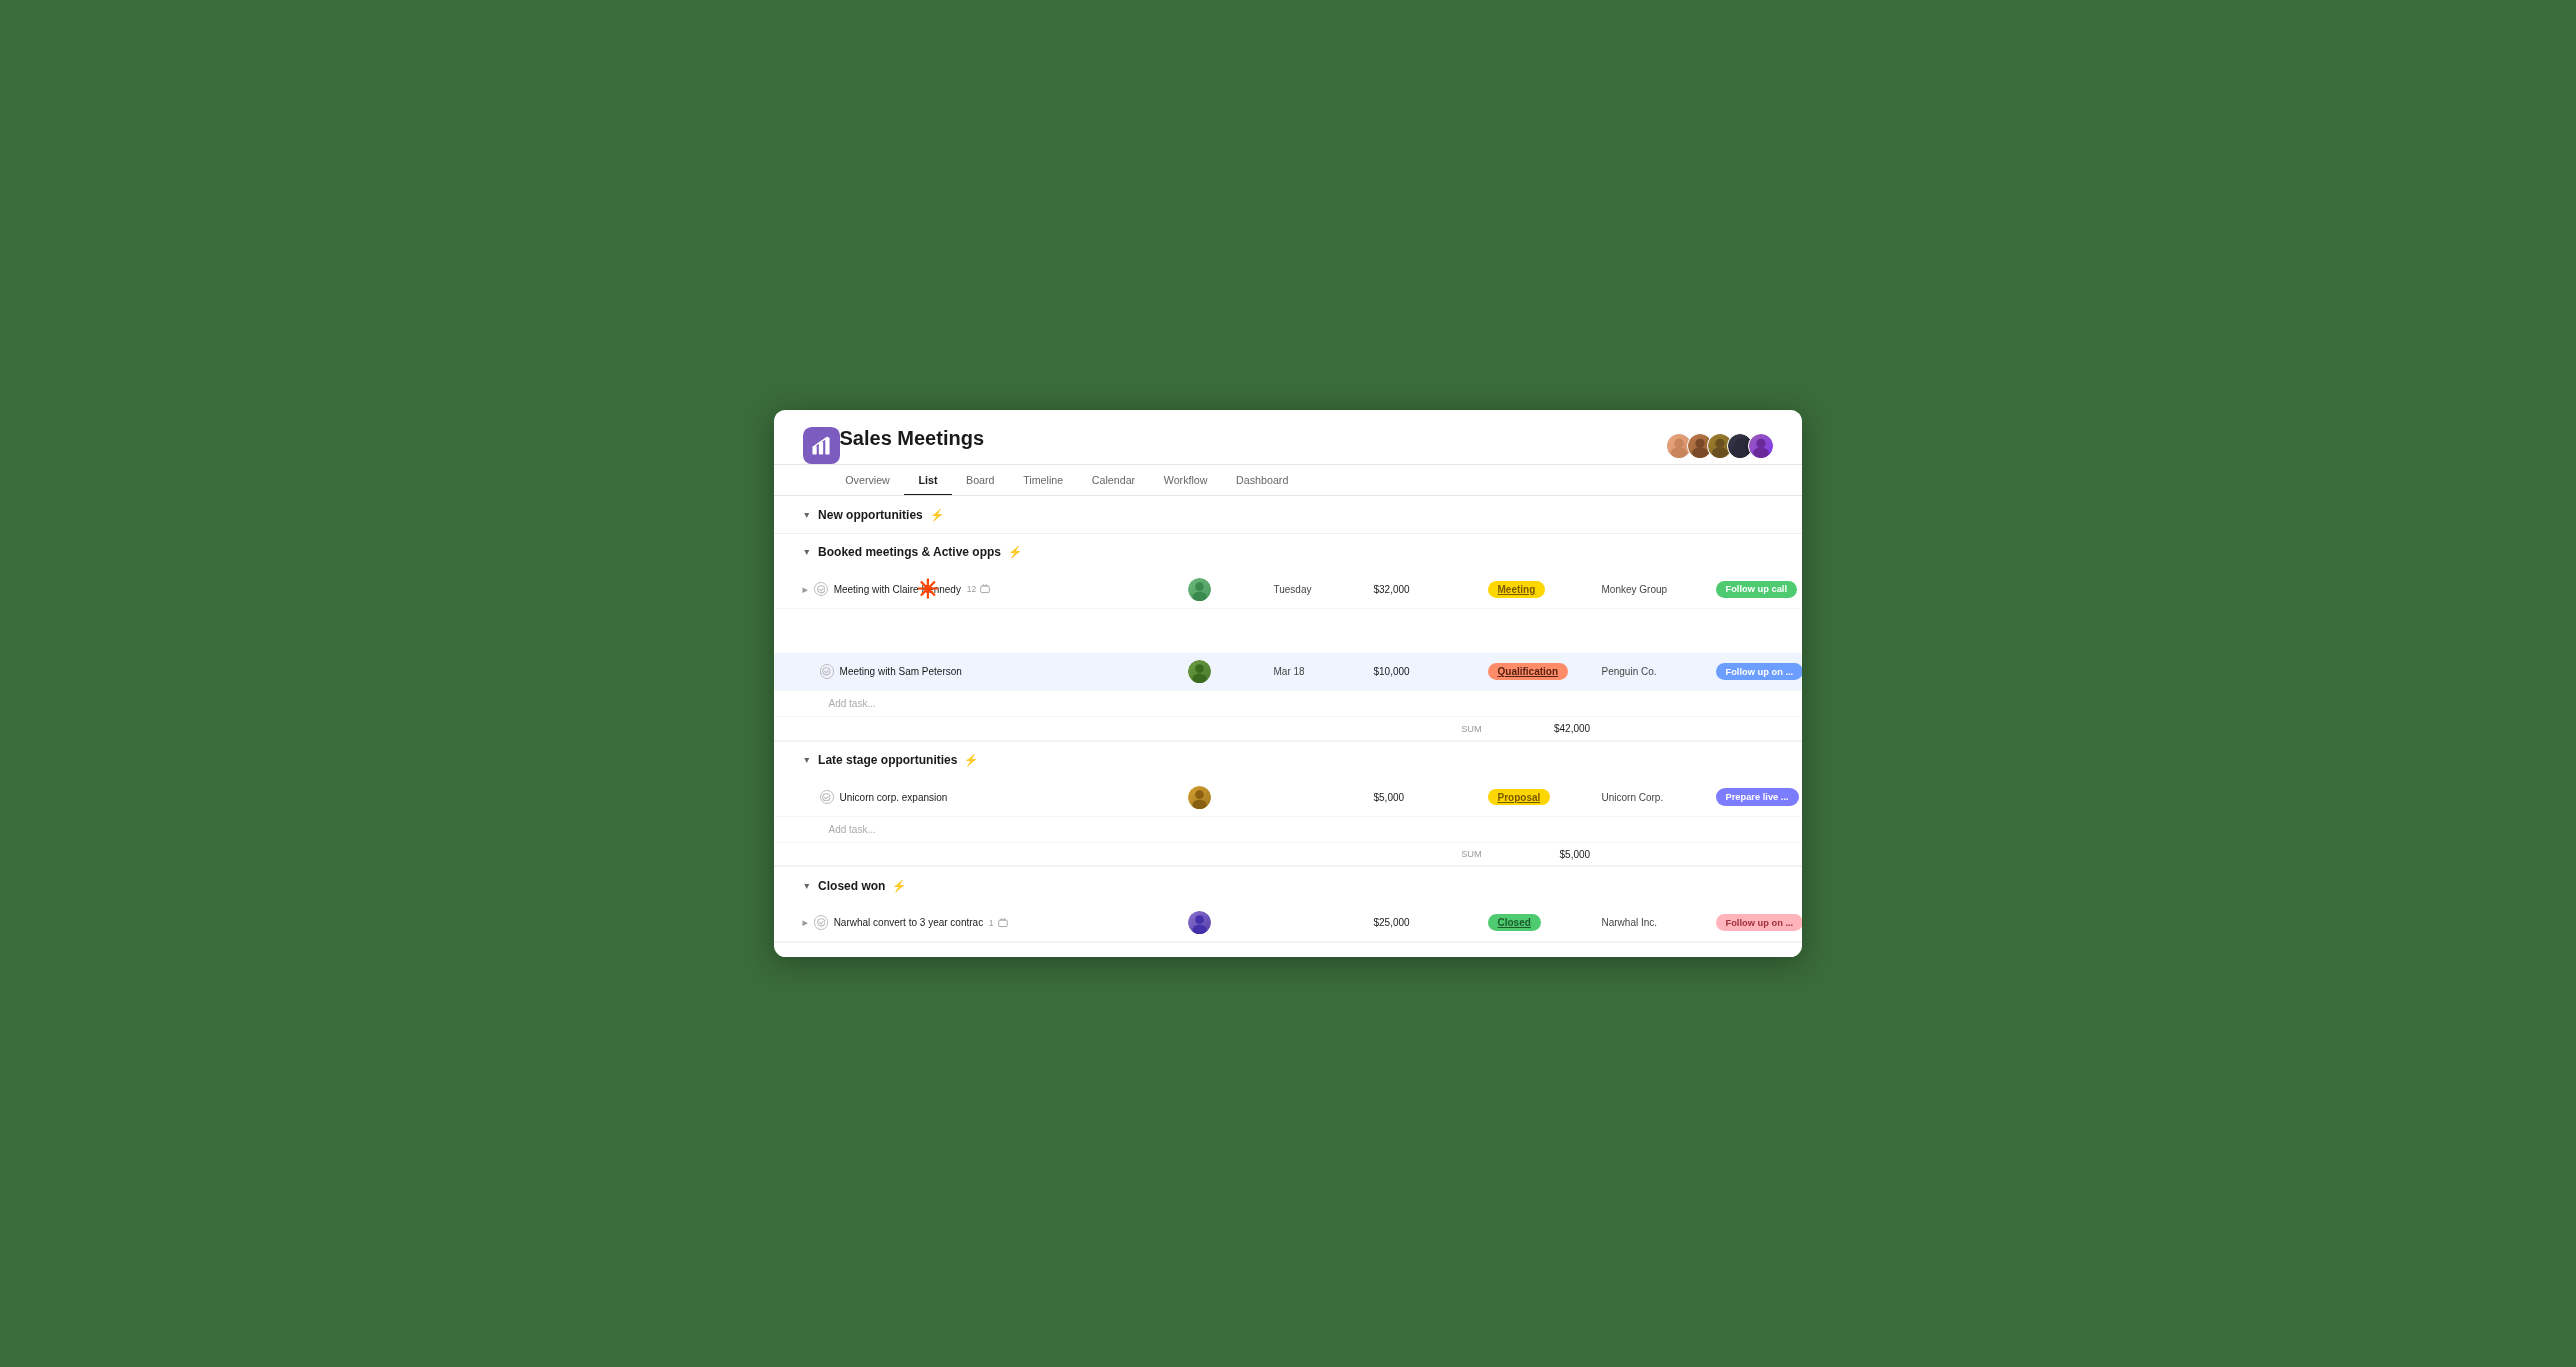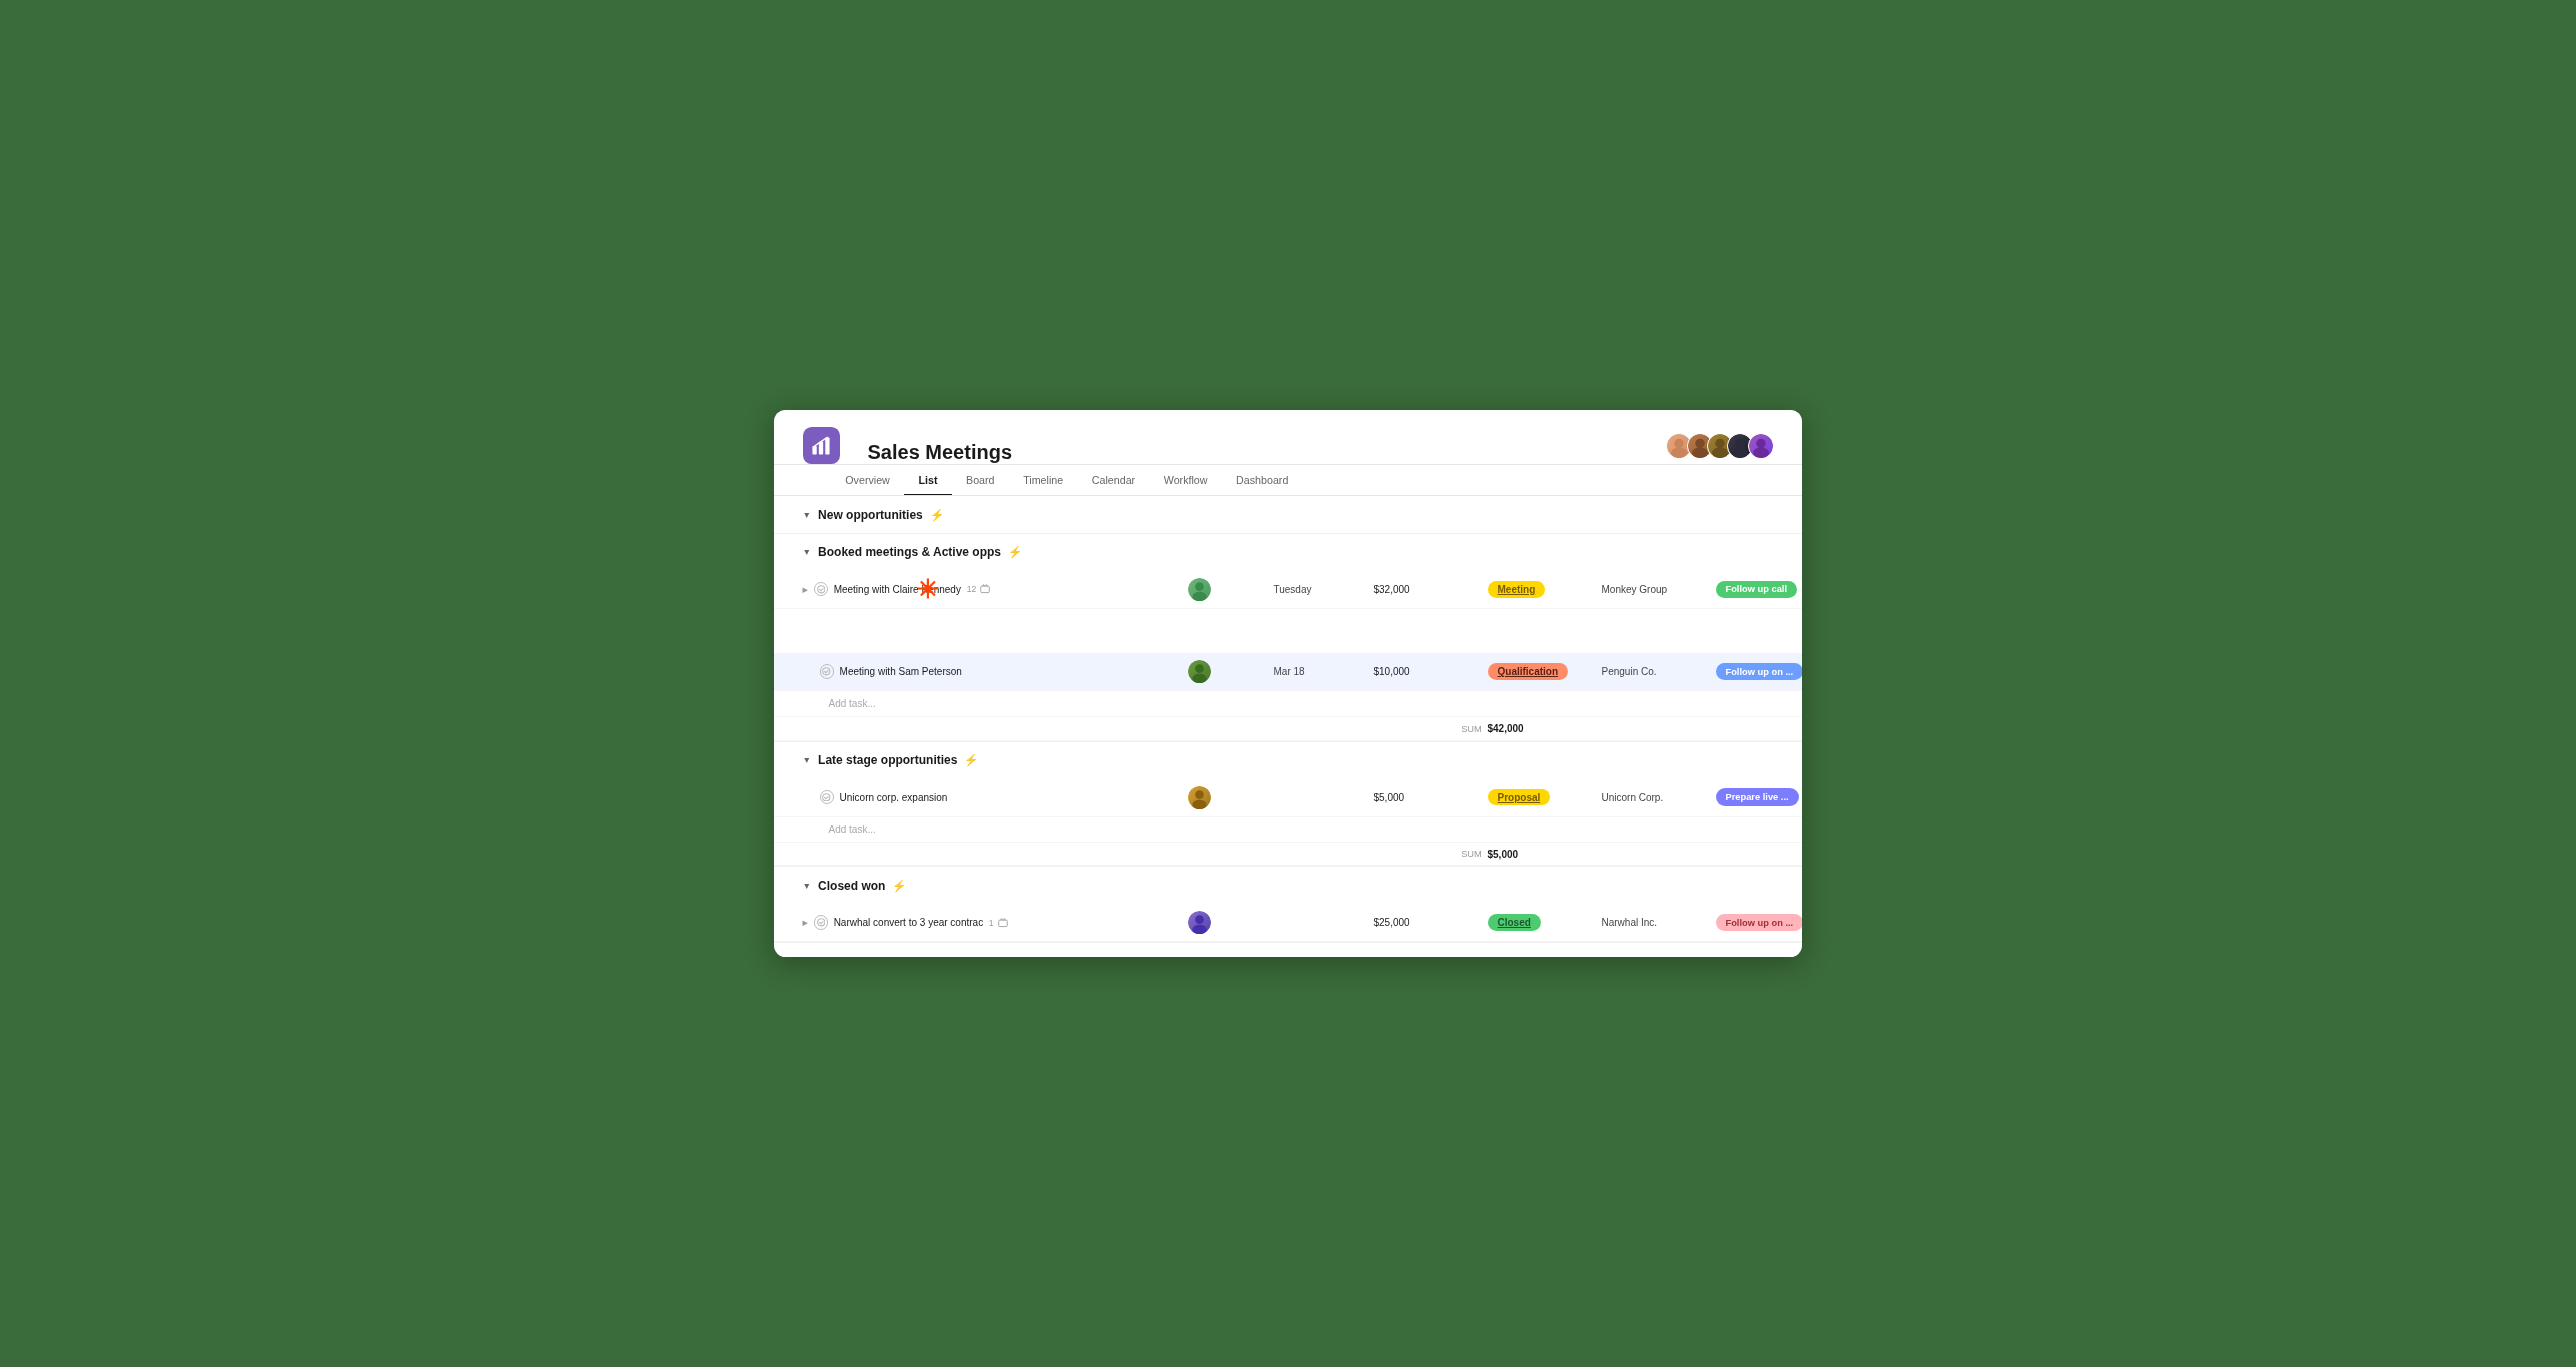--- a/index.html
+++ b/index.html
@@ -22,22 +22,22 @@
     }
     .header {
       display: flex;
       align-items: center;
       justify-content: space-between;
       padding: 17px 28.5px 0 28.5px;
       border-bottom: 0.7px solid #e5e5e5;
     }
     .header-left {
       display: flex;
-      align-items: flex-end;
-      gap: 28px;
+      align-items: flex-start;
+      gap: 0;
     }
     .app-icon {
       width: 37px;
       height: 37px;
       background: #7c5cbf;
       border-radius: 8.6px;
       display: flex;
       align-items: center;
       justify-content: center;
     }
@@ -237,22 +237,23 @@
       cursor: pointer;
     }
     .sum-row {
       display: grid;
       grid-template-columns: 385px 86px 100px 114px 114px 114px 1fr;
       align-items: center;
       padding: 5.7px 28.5px;
       border-bottom: 0.7px solid #f5f5f5;
     }
     .sum-value {
-      font-size: 10px;
-      font-weight: 700;
+      text-align: right;
+      font-size: 10px;
+      font-weight: 400;
       color: #1a1a1a;
       padding-right: 11.4px;
     }
     .dropdown-arrow {
       color: #999;
       font-size: 8.6px;
       margin-left: 2.9px;
     }
   </style>
 </head>

